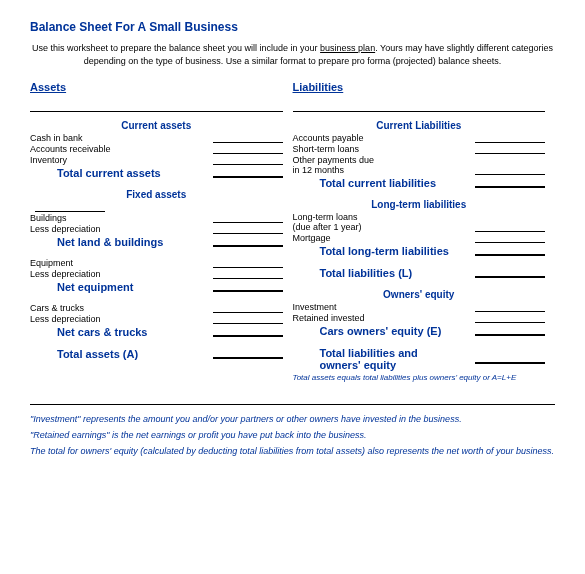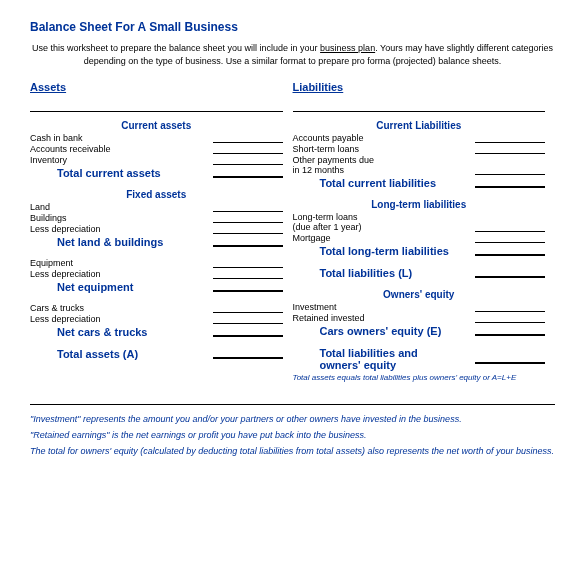--- a/index.html
+++ b/index.html
@@ -133,21 +133,20 @@
       </div>
       <div class="total-line">
         <span class="total-label">Total current assets</span>
         <div class="total-underline"></div>
       </div>
     </div>
 
     <div class="section">
       <div class="section-title">Fixed assets</div>
       <div class="line-item">
-        <span class="line-label">Land</span>
         <div class="line-underline"></div>
       </div>
       <div class="line-item">
         <span class="line-label">Buildings</span>
         <div class="line-underline"></div>
       </div>
       <div class="line-item">
         <span class="line-label">Less depreciation</span>
         <div class="line-underline"></div>
       </div>

